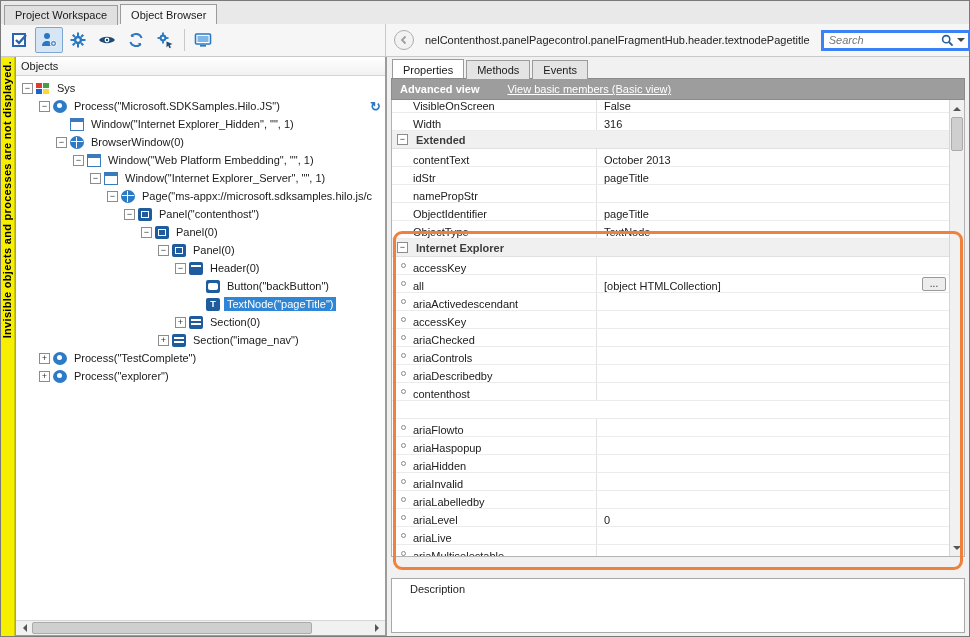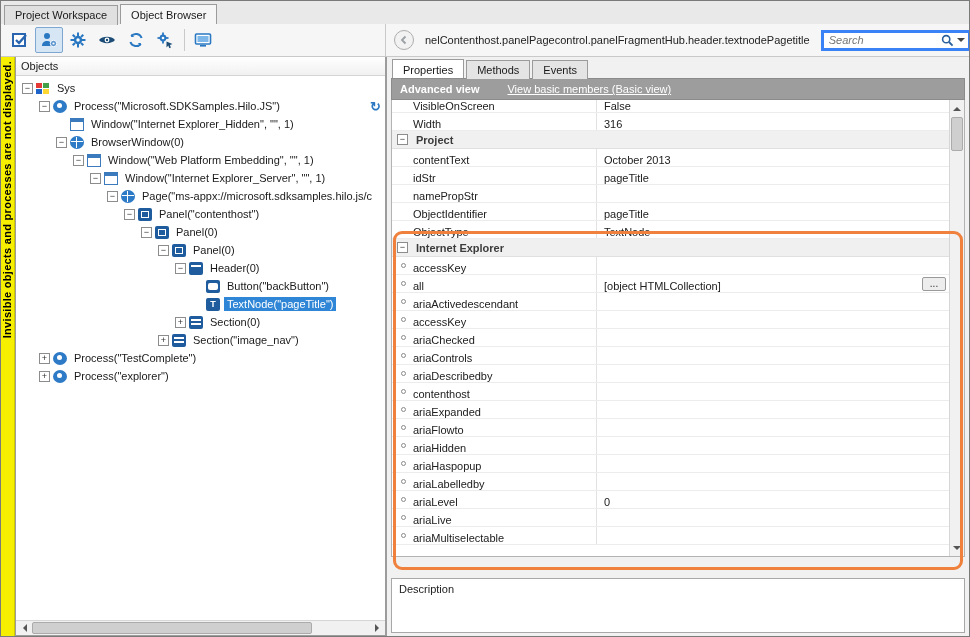--- a/index.html
+++ b/index.html
@@ -100,21 +100,21 @@
   .bullet { position:absolute; left:9px; top:6px; width:5px; height:5px; border:1px solid #8a8a8a; border-radius:50%; }
   .cell.value { flex:1; padding-left:7px; position:relative; color:#202020; }
   .ellipsis-btn { position:absolute; right:3px; top:2px; width:24px; height:14px; font-size:10px; line-height:8px; background:#ededed; border:1px solid #9a9a9a; border-radius:2px; color:#333; }
   .grid-group { display:flex; align-items:center; height:18px; background:#f0f0f0; border-bottom:1px solid #e0e0e0; padding-left:5px; gap:5px; }
   .grid-group .gname { font-weight:bold; color:#3c3c3c; }
   .vscroll { width:15px; flex:none; background:#f1f1f1; border-left:1px solid #d6d6d6; position:relative; }
   .vbtn { position:absolute; left:0; width:14px; height:15px; display:flex; align-items:center; justify-content:center; }
   .vbtn.up{top:0;} .vbtn.down{bottom:0;}
   .vthumb { position:absolute; left:1px; top:17px; width:12px; height:34px; background:#cfcfcf; border:1px solid #ababab; border-radius:2px; }
   .hl-overlay { position:absolute; left:1px; right:1px; border:3px solid #ef813d; border-radius:9px; pointer-events:none; z-index:6; }
-  .descpanel { height:55px; flex:none; margin:21px 0 3px 0; background:#fff; border:1px solid #a8a8a8; padding:4px 7px; color:#222; }
+  .descpanel { height:55px; flex:none; margin:21px 0 3px 0; background:#fff; border:1px solid #a8a8a8; padding:4px 18px; color:#222; }
 </style>
 </head>
 <body>
 
 <div class="tabbar">
   <div class="dtab"><span>Project Workspace</span></div>
   <div class="dtab active"><span>Object Browser</span></div>
 </div>
 
 <div class="topstrip">
@@ -341,21 +341,21 @@
             <div class="grid-row">
               <div class="cell name">
                 <span>Width</span>
               </div>
               <div class="cell value">
                 <span>316</span>
               </div>
             </div>
             <div class="grid-group">
               <span class="expander">−</span>
-              <span class="gname">Project</span>
+              <span class="gname">Extended</span>
             </div>
             <div class="grid-row">
               <div class="cell name">
                 <span>contentText</span>
               </div>
               <div class="cell value">
                 <span>October 2013</span>
               </div>
             </div>
             <div class="grid-row">
@@ -461,50 +461,55 @@
             <div class="grid-row">
               <div class="cell name">
                 <span class="bullet"></span>
                 <span>contenthost</span>
               </div>
               <div class="cell value">
                 <span></span>
               </div>
             </div>
             <div class="grid-row">
-              <div class="cell name">
-                <span class="bullet"></span>
-                <span>ariaExpanded</span>
-              </div>
               <div class="cell value">
                 <span></span>
               </div>
             </div>
             <div class="grid-row">
               <div class="cell name">
                 <span class="bullet"></span>
                 <span>ariaFlowto</span>
               </div>
               <div class="cell value">
                 <span></span>
               </div>
             </div>
             <div class="grid-row">
               <div class="cell name">
                 <span class="bullet"></span>
+                <span>ariaHaspopup</span>
+              </div>
+              <div class="cell value">
+                <span></span>
+              </div>
+            </div>
+            <div class="grid-row">
+              <div class="cell name">
+                <span class="bullet"></span>
                 <span>ariaHidden</span>
               </div>
               <div class="cell value">
                 <span></span>
               </div>
             </div>
             <div class="grid-row">
               <div class="cell name">
                 <span class="bullet"></span>
-                <span>ariaHaspopup</span>
+                <span>ariaInvalid</span>
               </div>
               <div class="cell value">
                 <span></span>
               </div>
             </div>
             <div class="grid-row">
               <div class="cell name">
                 <span class="bullet"></span>
                 <span>ariaLabelledby</span>
               </div>

